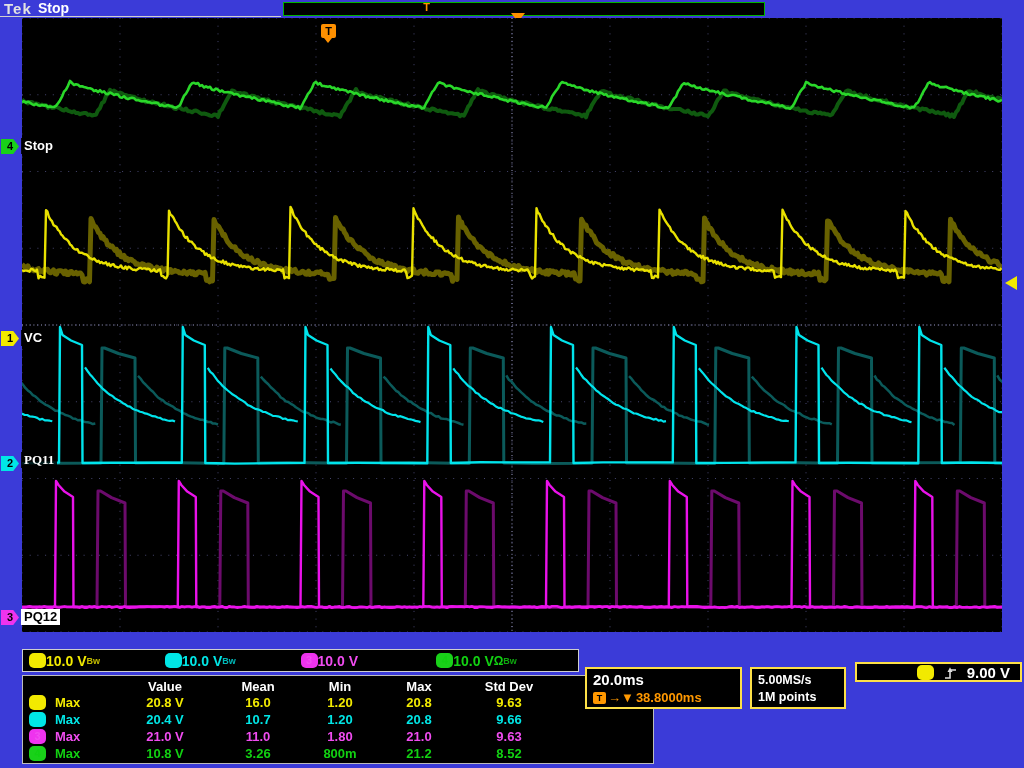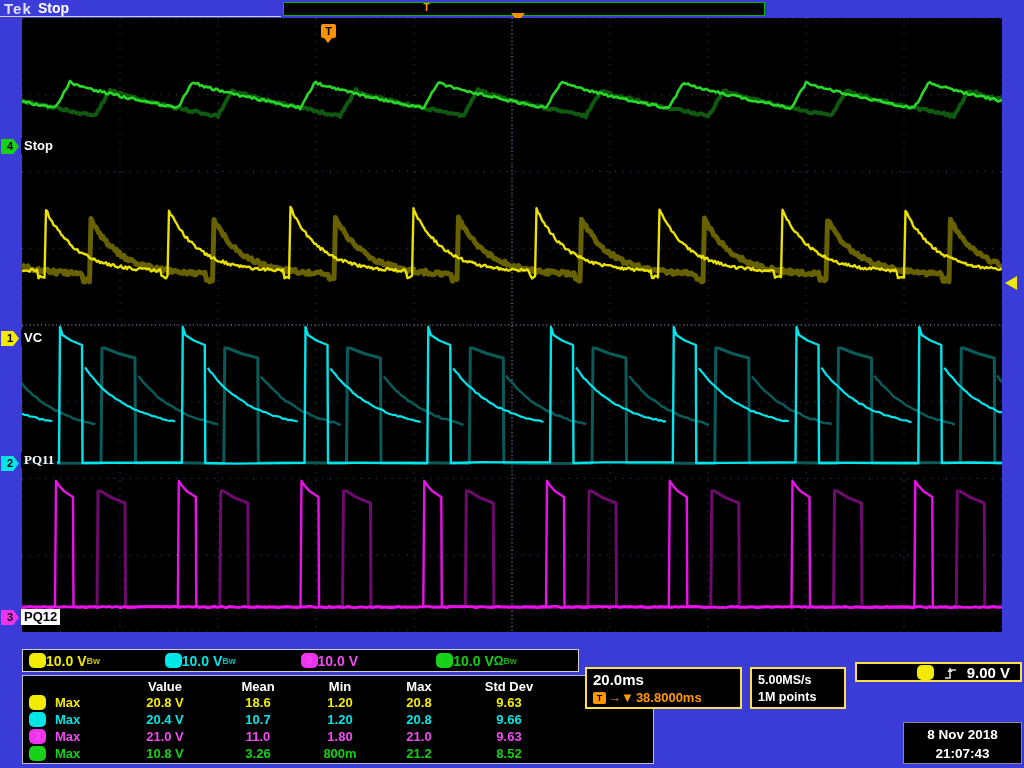--- a/index.html
+++ b/index.html
@@ -194,21 +194,21 @@
       <span class="cell">Value</span>
       <span class="cell">Mean</span>
       <span class="cell">Min</span>
       <span class="cell">Max</span>
       <span class="cell">Std Dev</span>
     </div>
     <div class="mrow">
       <span class="chip y">1</span>
       <span class="left y">Max</span>
       <span class="cell y">20.8 V</span>
-      <span class="cell y">18.6</span>
+      <span class="cell y">16.0</span>
       <span class="cell y">1.20</span>
       <span class="cell y">20.8</span>
       <span class="cell y">9.63</span>
     </div>
     <div class="mrow">
       <span class="chip c">2</span>
       <span class="left c">Max</span>
       <span class="cell c">20.4 V</span>
       <span class="cell c">10.7</span>
       <span class="cell c">1.20</span>
@@ -251,18 +251,14 @@
 
   <div id="trigbox" class="rbx">
     <span class="chip y">1</span>
     <svg width="15" height="17" viewBox="0 0 15 17">
       <path d="M2 14 H7 V6 H13" fill="none" stroke="#dddddd" stroke-width="1.6"></path>
       <path d="M4.5 8 L7 3.2 L9.5 8 Z" fill="#dddddd"></path>
     </svg>
     <span id="tlevval">9.00 V</span>
   </div>
 
-  <div id="clockbox" class="rbx">
-    <div>8 Nov 2018</div>
-    <div>21:07:43</div>
-  </div>
 
 </div>
 
 </body></html>

